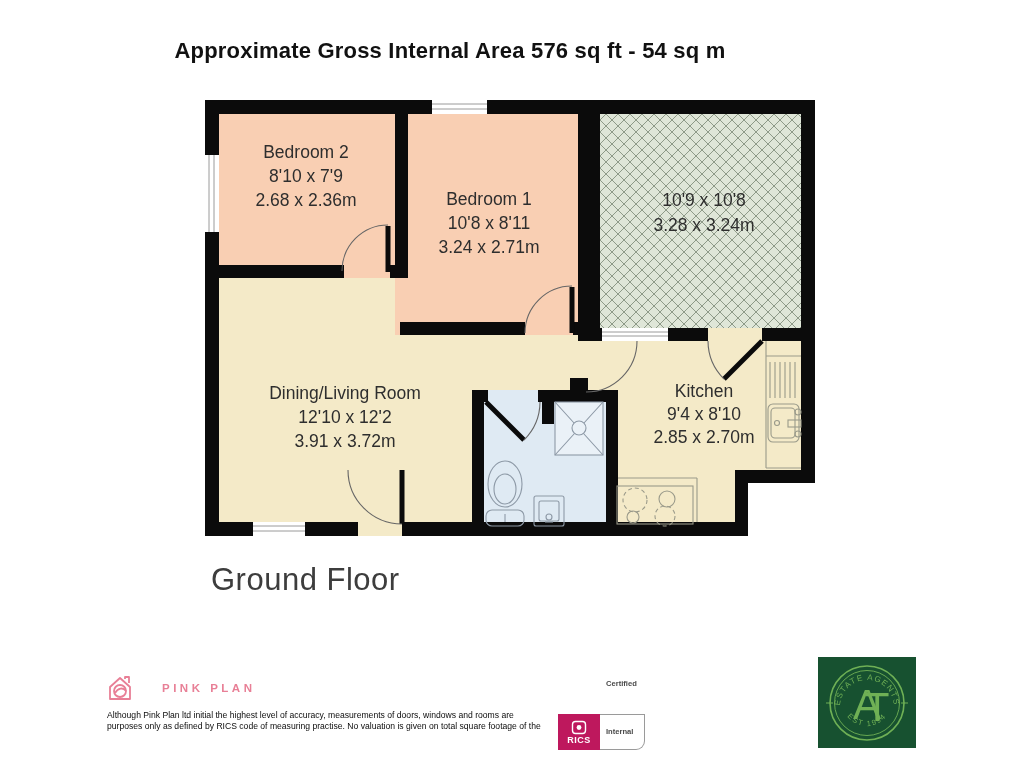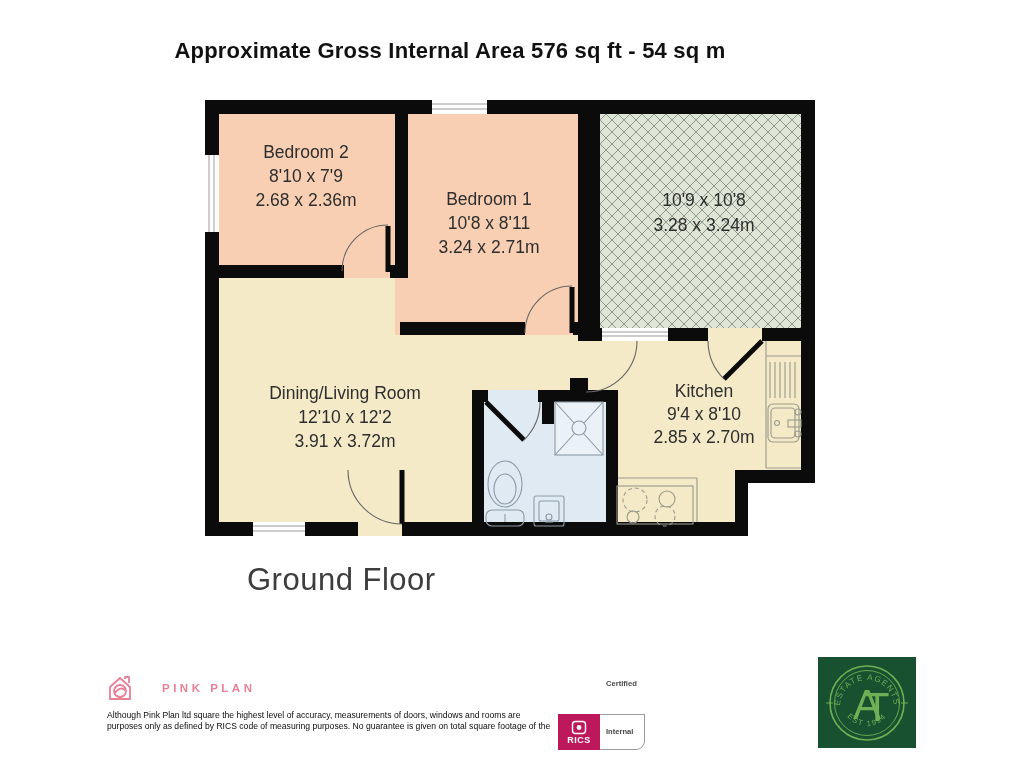--- a/index.html
+++ b/index.html
@@ -1,20 +1,20 @@
 <!DOCTYPE html>
 <html><head>
 <meta charset="utf-8">
 <style>
   html,body{margin:0;padding:0;background:#ffffff;}
   body{font-family:"Liberation Sans", sans-serif; width:1024px; height:768px; position:relative; overflow:hidden;}
   .title{position:absolute; left:0; top:38px; width:900px; text-align:center;
          font-size:22px; font-weight:bold; color:#111; letter-spacing:0.2px;}
   .floor-label{position:absolute; left:211px; top:562px; font-size:31px; color:#3d3d3d;
-         font-weight:normal; letter-spacing:0.5px;margin-left:36px;}
+         font-weight:normal; letter-spacing:0.5px;}
   svg text{font-family:"Liberation Sans", sans-serif;}
   .room-label{font-size:17.5px; fill:#2e2e2e;}
   .footer-brand{position:absolute; left:106px; top:674px; display:flex; align-items:center;}
   .brand-text{margin-left:28px; font-size:11.5px; letter-spacing:3.5px; color:#e87f96; font-weight:bold;}
   .disclaimer{position:absolute; left:107px; top:710px; font-size:8.6px; line-height:1.32; color:#0c0c0c;}
   .rics-badge{position:absolute; left:558px; top:714px; display:flex; height:36px;}
   .rics-left{width:42px; background:#be185d; color:#fff; display:flex; flex-direction:column;
              align-items:center; justify-content:center;}
   .rics-abbr{font-size:9px; font-weight:bold; letter-spacing:0.5px;}
   .rics-right{border:1px solid #9a9a9a; border-left:none; background:#fff; border-radius:0 0 9px 0;
@@ -179,22 +179,22 @@
       <path d="M4,13 L14,4 L24,13 V25 H4 Z"></path>
       <path d="M19,5 V3 H23 V9"></path>
       <circle cx="14" cy="17" r="6"></circle>
       <path d="M9,19 C12,14 17,13 20,17"></path>
     </g>
   </svg>
   <span class="brand-text">PINK PLAN</span>
 </div>
 
 <div class="disclaimer">
-  <div>Although Pink Plan ltd square the highest level of accuracy, measurements of doors, windows and rooms are</div>
-  <div>purposes only as defined by RICS code of measuring purposes. No guarantee is given on total square footage of the</div>
+  <div>Although Pink Plan ltd initial the highest level of accuracy, measurements of doors, windows and rooms are</div>
+  <div>purposes only as defined by RICS code of measuring practise. No valuation is given on total square footage of the</div>
 </div>
 
 <div class="rics-badge">
   <div class="rics-left">
     <svg width="16" height="15" viewBox="0 0 16 15">
       <rect x="1.5" y="1.5" width="13" height="12" rx="3" fill="none" stroke="#ffffff" stroke-width="1.4"></rect>
       <circle cx="8" cy="7.5" r="2.4" fill="#ffffff"></circle>
     </svg>
     <span class="rics-abbr">RICS</span>
   </div>

